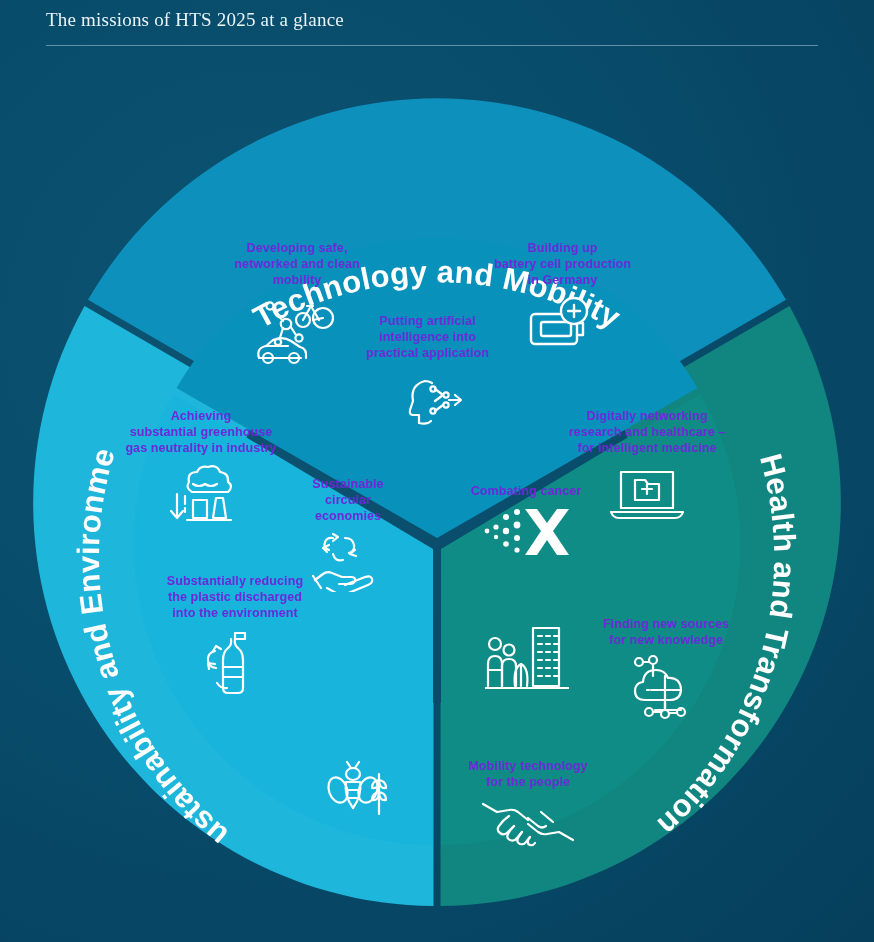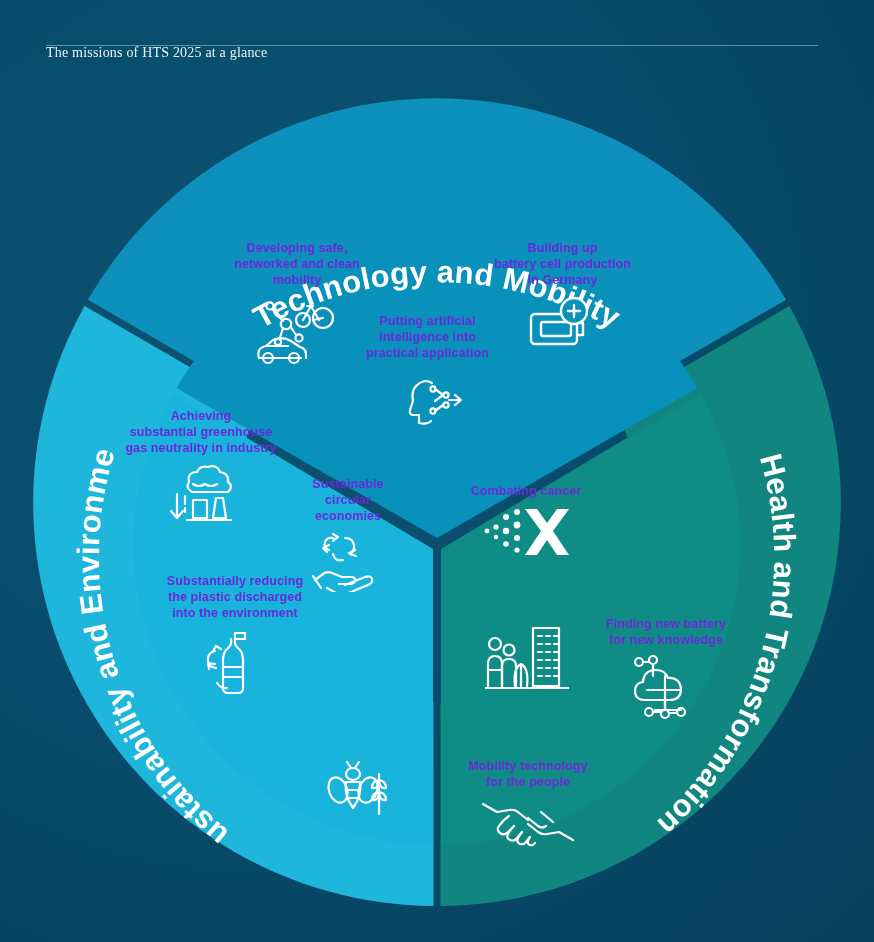--- a/index.html
+++ b/index.html
@@ -24,25 +24,24 @@
     position: absolute;
     left: 0; top: 0;
     width: 874px;
     height: 60px;
   }
   #page-title {
     position: absolute;
     left: 46px;
     top: 9px;
     font-family: "Liberation Serif", serif;
-    font-size: 14px;
+    font-size: 19px;
     letter-spacing: 0.2px;
     color: #eaf4f8;
     white-space: nowrap;
-    margin-top: 36px;
   }
   #title-rule {
     position: absolute;
     left: 46px;
     top: 45px;
     width: 772px;
     height: 1px;
     background: #7fa8bd;
     opacity: 0.75;
   }
@@ -264,20 +263,34 @@
           <path d="M 26 36 h 12 M 27 44 h 10"></path>
           <ellipse cx="17" cy="36" rx="9" ry="13" transform="rotate(-20 17 36)"></ellipse>
           <ellipse cx="47" cy="36" rx="9" ry="13" transform="rotate(20 47 36)"></ellipse>
           <path d="M 58 20 v 40"></path>
           <path d="M 58 26 q -7 1 -7 8 q 7 1 7 -8 M 58 26 q 7 1 7 8 q -7 1 -7 -8"></path>
           <path d="M 58 38 q -7 1 -7 8 q 7 1 7 -8 M 58 38 q 7 1 7 8 q -7 1 -7 -8"></path>
         </svg>
       </span>
     </div>
 
+    <div class="mission" style="left:558px; top:348px; width:178px;">
+      <span class="m-label">Digitally networking
+research and healthcare –
+for intelligent medicine</span>
+      <span class="m-icon">
+        <svg width="84" height="62" viewBox="0 0 84 62" fill="none" stroke="#ffffff" stroke-width="2.2" stroke-linecap="round" stroke-linejoin="round">
+          <path d="M 16 10 h 52 v 36 h -52 Z"></path>
+          <path d="M 30 38 v -20 h 10 l 3 4 h 11 v 16 Z"></path>
+          <path d="M 42 22 v 10 M 37 27 h 10"></path>
+          <path d="M 6 50 h 72 q -2 6 -8 6 h -56 q -6 0 -8 -6 Z"></path>
+          <path d="M 16 46 h 52"></path>
+        </svg>
+      </span>
+    </div>
 
     <div class="mission" style="left:456px; top:423px; width:140px;">
       <span class="m-label">Combating cancer</span>
       <span class="m-icon">
         <svg width="86" height="54" viewBox="0 0 86 54" fill="none">
           <g fill="#ffffff">
             <circle cx="4" cy="26" r="2.4"></circle>
             <circle cx="13" cy="22" r="2.6"></circle>
             <circle cx="13" cy="32" r="2.2"></circle>
             <circle cx="23" cy="12" r="3"></circle>
@@ -309,21 +322,21 @@
           <circle cx="24" cy="28" r="5.5"></circle>
           <path d="M 17 64 v -20 q 0 -7 7 -7 q 7 0 7 7 v 20"></path>
           <path d="M 42 64 q 2 -18 -6 -22 q -8 4 -6 22"></path>
           <path d="M 36 42 v 22"></path>
           <path d="M 0 66 h 84"></path>
         </svg>
       </span>
     </div>
 
     <div class="mission" style="left:596px; top:556px; width:140px;">
-      <span class="m-label">Finding new battery
+      <span class="m-label">Finding new sources
 for new knowledge</span>
       <span class="m-icon">
         <svg width="78" height="72" viewBox="0 0 78 72" fill="none" stroke="#ffffff" stroke-width="2.2" stroke-linecap="round" stroke-linejoin="round">
           <circle cx="12" cy="8" r="4"></circle>
           <circle cx="26" cy="6" r="4"></circle>
           <path d="M 16 8 h 6"></path>
           <path d="M 26 10 v 12"></path>
           <path d="M 18 46 q -10 0 -10 -9 q 0 -8 8 -9 q 1 -12 13 -12 q 9 0 12 8 q 12 -1 13 11 q 0 11 -11 11 Z"></path>
           <path d="M 38 22 v 26"></path>
           <path d="M 24 36 h 30"></path>

